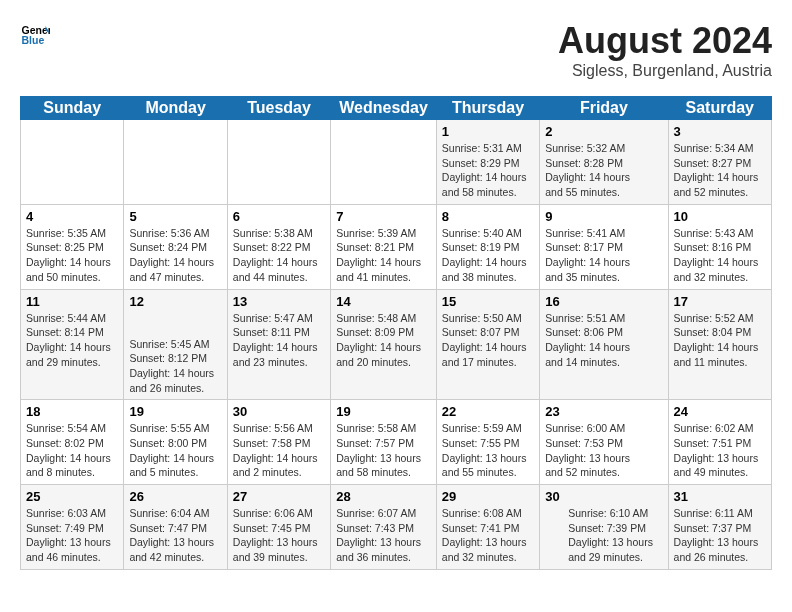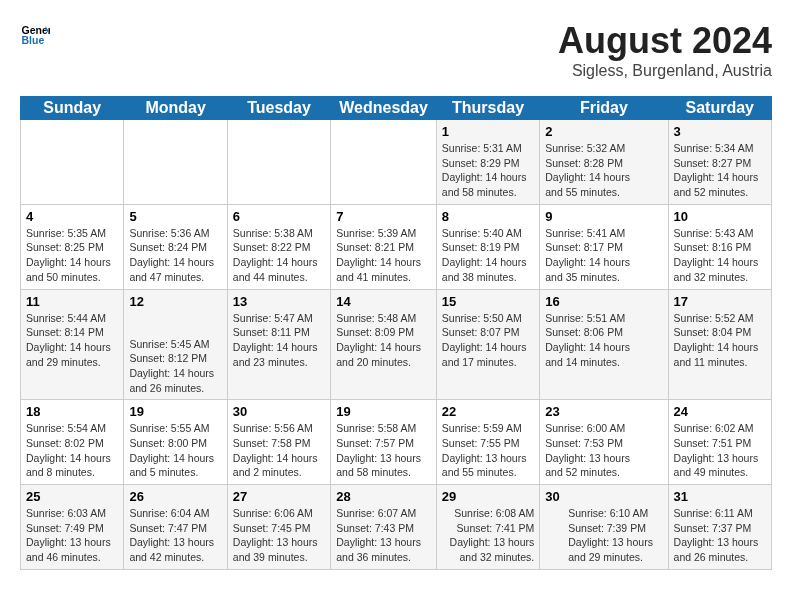--- a/index.html
+++ b/index.html
@@ -314,21 +314,21 @@
         </td>
         <td>
           <span class="day-number">28</span>
           <div class="day-info" style="white-space: pre-line;">Sunrise: 6:07 AM
 Sunset: 7:43 PM
 Daylight: 13 hours
 and 36 minutes.</div>
         </td>
         <td>
           <span class="day-number">29</span>
-          <div class="day-info" style="white-space: pre-line; text-align: right;">Sunrise: 6:08 AM
+          <div class="day-info" style="white-space: pre-line;">Sunrise: 6:08 AM
 Sunset: 7:41 PM
 Daylight: 13 hours
 and 32 minutes.</div>
         </td>
         <td>
           <span class="day-number">30</span>
           <div class="day-info" style="white-space: pre-line; margin-left: 23px;">Sunrise: 6:10 AM
 Sunset: 7:39 PM
 Daylight: 13 hours
 and 29 minutes.</div>

